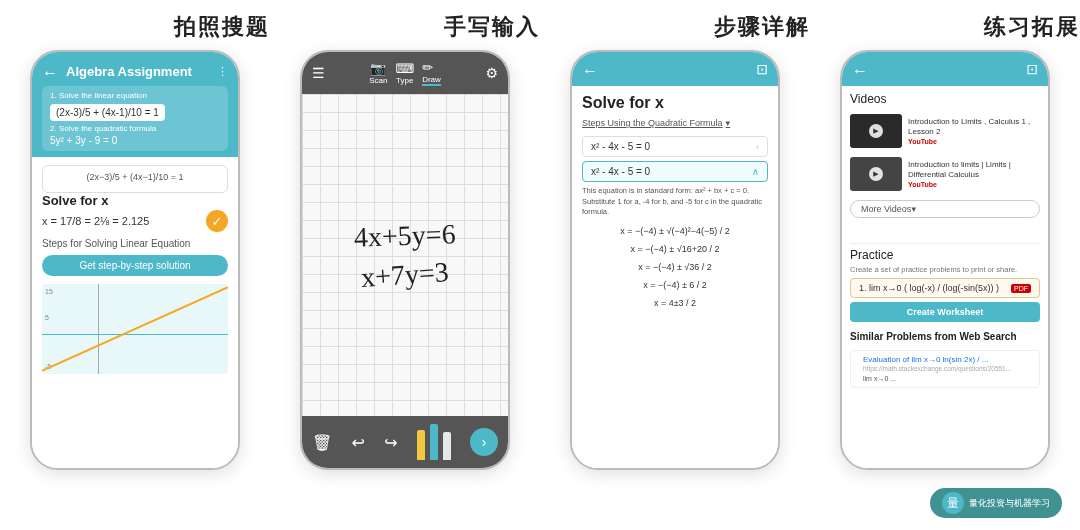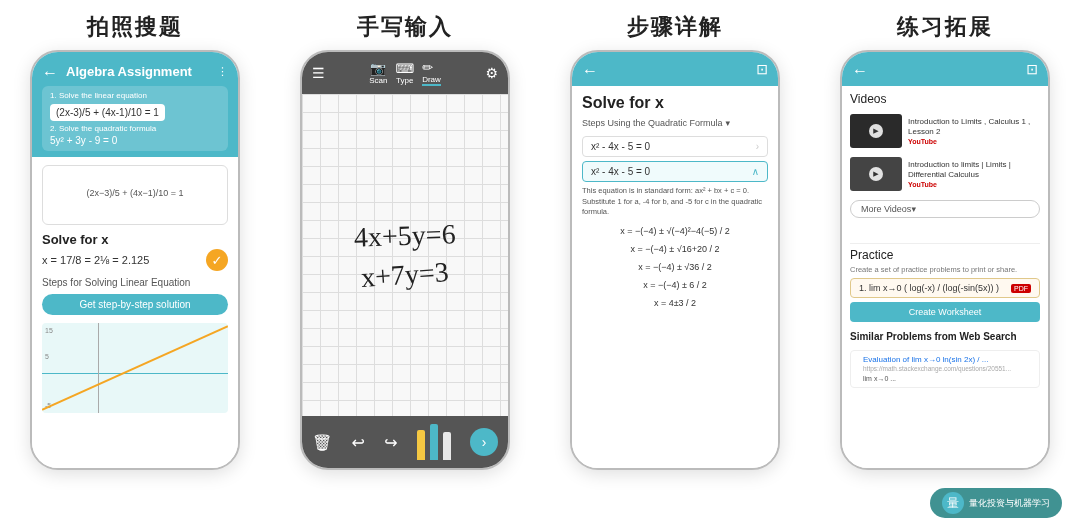--- a/index.html
+++ b/index.html
@@ -15,21 +15,21 @@
 
     
     .header-row {
       display: flex;
       background: #fff;
       padding: 12px 0 8px 0;
       flex-shrink: 0;
     }
     .header-cell {
       flex: 1;
-      text-align: center;
+      text-align: right;
       font-size: 22px;
       font-weight: bold;
       color: #222;
       letter-spacing: 2px;
     }
 
     
     .panels-row {
       display: flex;
       flex: 1;
@@ -112,22 +112,22 @@
       background: #fff;
       flex: 1;
       display: flex;
       flex-direction: column;
       padding: 8px 10px;
       overflow: hidden;
     }
     .solve-section {
       border: 1px solid #ddd;
       border-radius: 6px;
-      padding: 22px 8px;
-      margin-bottom: 7px;
+      padding: 6px 8px;
+      margin-bottom: 0;
     }
     .solve-eq {
       font-size: 11px;
       color: #333;
       text-align: center;
       margin-bottom: 4px;
     }
     .solve-header {
       font-size: 13px;
       font-weight: bold;
@@ -303,20 +303,21 @@
       color: #222;
       margin-bottom: 2px;
     }
     .quadratic-label {
       font-size: 9px;
       color: #555;
       margin-bottom: 4px;
       display: flex;
       align-items: center;
       gap: 3px;
+      text-decoration: underline;
     }
     .step-eq-box {
       border: 1px solid #ddd;
       border-radius: 4px;
       padding: 4px 8px;
       display: flex;
       align-items: center;
       justify-content: space-between;
     }
     .step-eq-text {
@@ -450,20 +451,21 @@
       margin-left: auto;
     }
     .create-worksheet-btn {
       background: #4db8c8;
       color: #fff;
       border-radius: 4px;
       padding: 5px 0;
       text-align: center;
       font-size: 9px;
       margin-bottom: 4px;
+      font-weight: bold;
     }
     .similar-title {
       font-size: 10px;
       font-weight: bold;
       color: #222;
       margin-bottom: 3px;
     }
     .web-result {
       background: #fff;
       border: 1px solid #eee;

